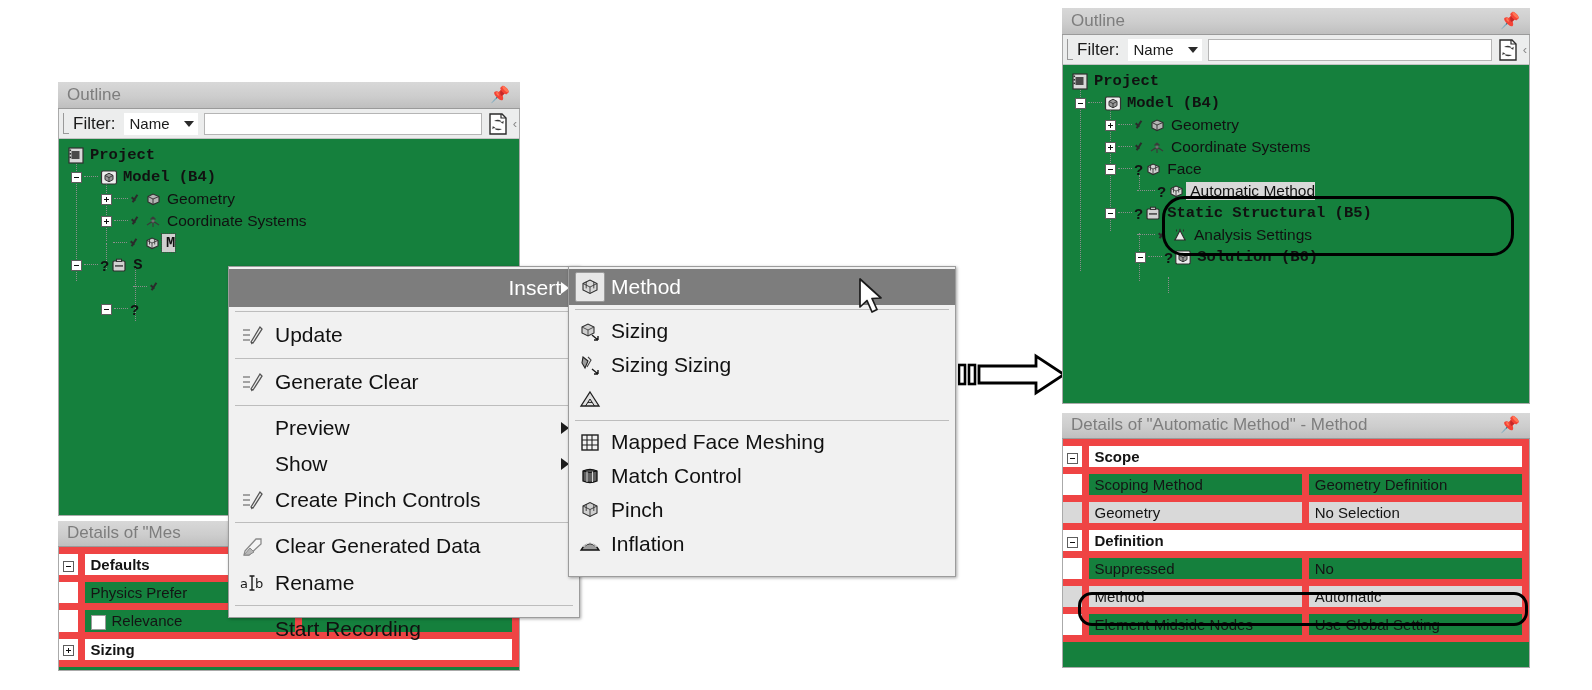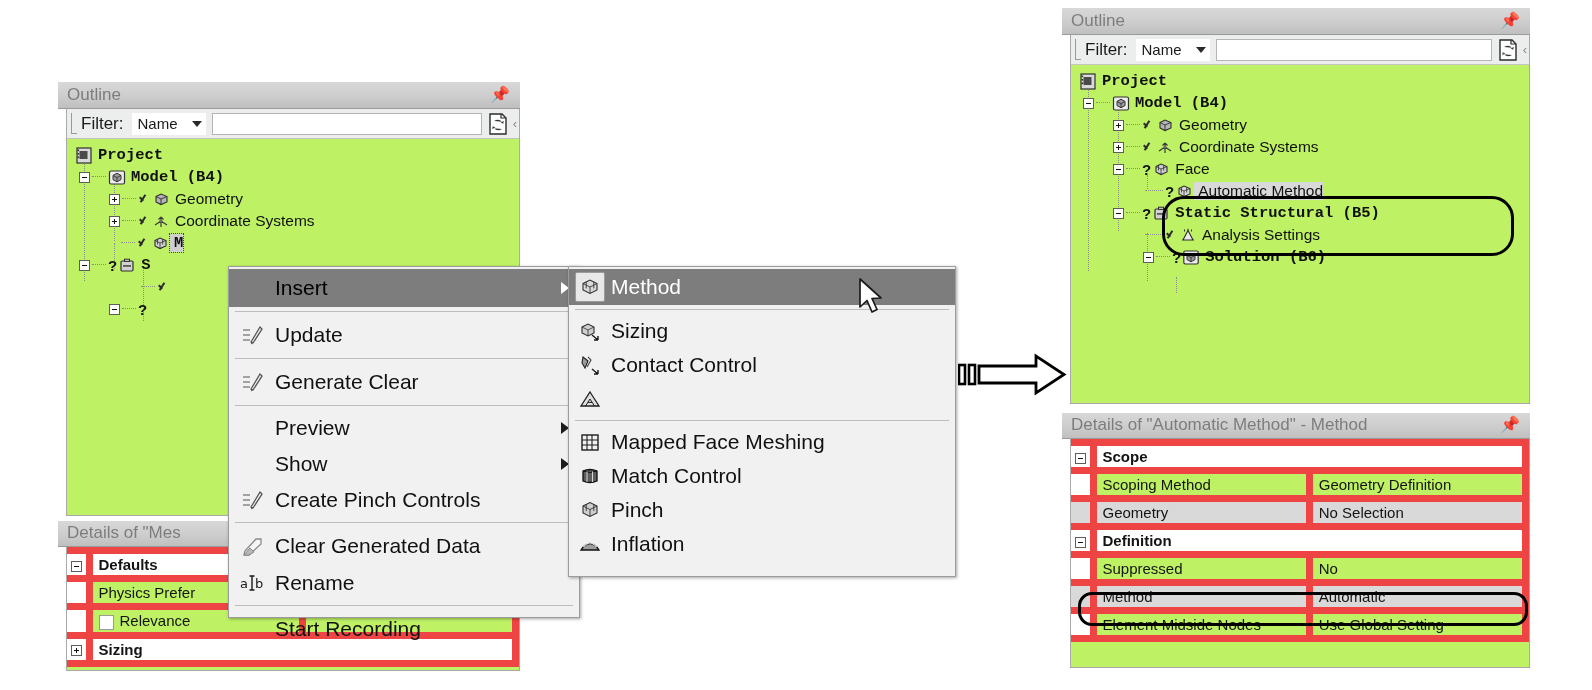--- a/index.html
+++ b/index.html
@@ -31,27 +31,26 @@
   .pin {
     font-size: 16px; line-height: 1;
     font-family: "DejaVu Sans", sans-serif;
     flex: 0 0 auto;
     padding-right: 2px;
   }
   .pin-white { color: #ffffff; }
   .pin-dark  { color: #3c3c3c; }
 
   .panel-body {
-    background: #bef264;
+    background: #15803d;
     border: 1px solid #aaaaaa;
     border-top: none;
     box-sizing: border-box;
     position: relative;
     overflow: hidden;
-    margin-left: 8px;
   }
 
   
   .filter-row {
     background: #eceded;
     border-bottom: 1px solid #c3c3c3;
     display: flex; align-items: center;
     height: 30px;
     padding: 0 2px 0 4px;
     box-sizing: border-box;
@@ -171,21 +170,21 @@
     white-space: nowrap; position: relative;
   }
   .mi .mi-ico { width:34px; flex:0 0 auto; display:flex; align-items:center; justify-content:center; }
   .mi .mi-lbl { flex:1 1 auto; padding-left: 6px; }
   .mi .arrow {
     width:0;height:0;flex:0 0 auto;
     border-top:6px solid transparent;
     border-bottom:6px solid transparent;
     border-left:8px solid #1c1c1c;
   }
-  .mi.hl { background: #7d7d7d; color: #000000; }
+  .mi.hl { background: #7d7d7d; color: #ffffff; text-align: right; }
   .mi.hl .arrow { border-left-color:#ffffff; }
   .msep { height:1px; background:#bdbdbd; margin:4px 6px; }
 
   
   .mi2 {
     display:flex; align-items:center;
     height: 34px; font-size: 21px; color:#111;
     padding: 0 10px 0 6px; white-space: nowrap;
   }
   .mi2 .mi-ico { width:30px; flex:0 0 auto; display:flex;align-items:center;justify-content:center;}
@@ -465,21 +464,21 @@
     <span class="mi-lbl">Sizing</span>
   </div>
   <div class="mi2">
     <span class="mi-ico">
       <svg width="24" height="22" viewBox="0 0 24 22">
         <path d="M5 3 L10 7 L7 14 L4 9 Z" fill="#9b9b9b" stroke="#222" stroke-width="1.1"></path>
         <path d="M10 3 L13 6 L9 13" fill="none" stroke="#444" stroke-width="1.1"></path>
         <path d="M14 15 l6 5 M20 20 l-4 0 M20 20 l0 -4" stroke="#1a1a1a" stroke-width="1.4" fill="none"></path>
       </svg>
     </span>
-    <span class="mi-lbl">Contact Control</span>
+    <span class="mi-lbl">Sizing Sizing</span>
   </div>
   <div class="mi2">
     <span class="mi-ico">
       <svg width="24" height="22" viewBox="0 0 24 22">
         <path d="M12 4 L21 18 L3 18 Z" fill="#e0e0e0" stroke="#1f1f1f" stroke-width="1.3"></path>
         <path d="M7.5 18 L12 11 L16.5 18 M9.8 14.4 h4.4" fill="none" stroke="#1f1f1f" stroke-width="1"></path>
       </svg>
     </span>
   </div>
   <div class="msep"></div>

